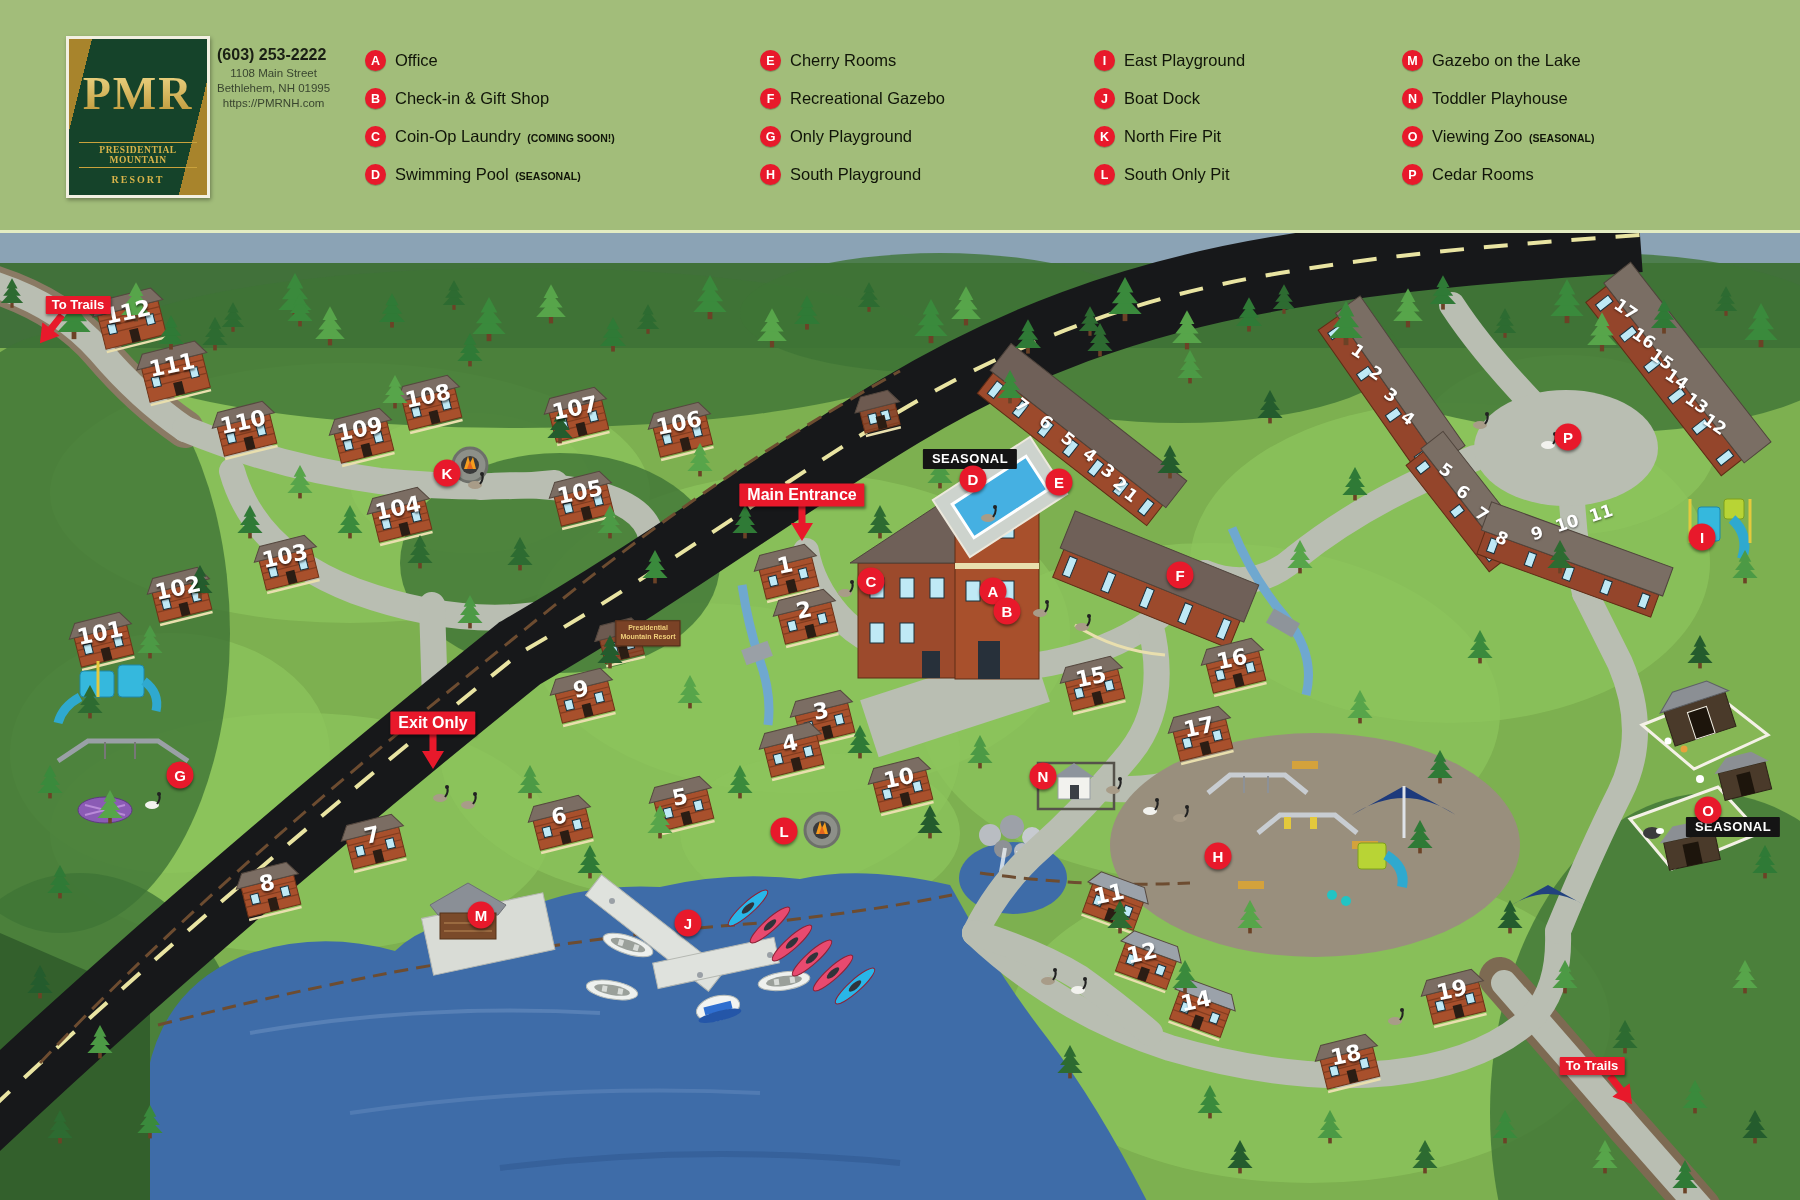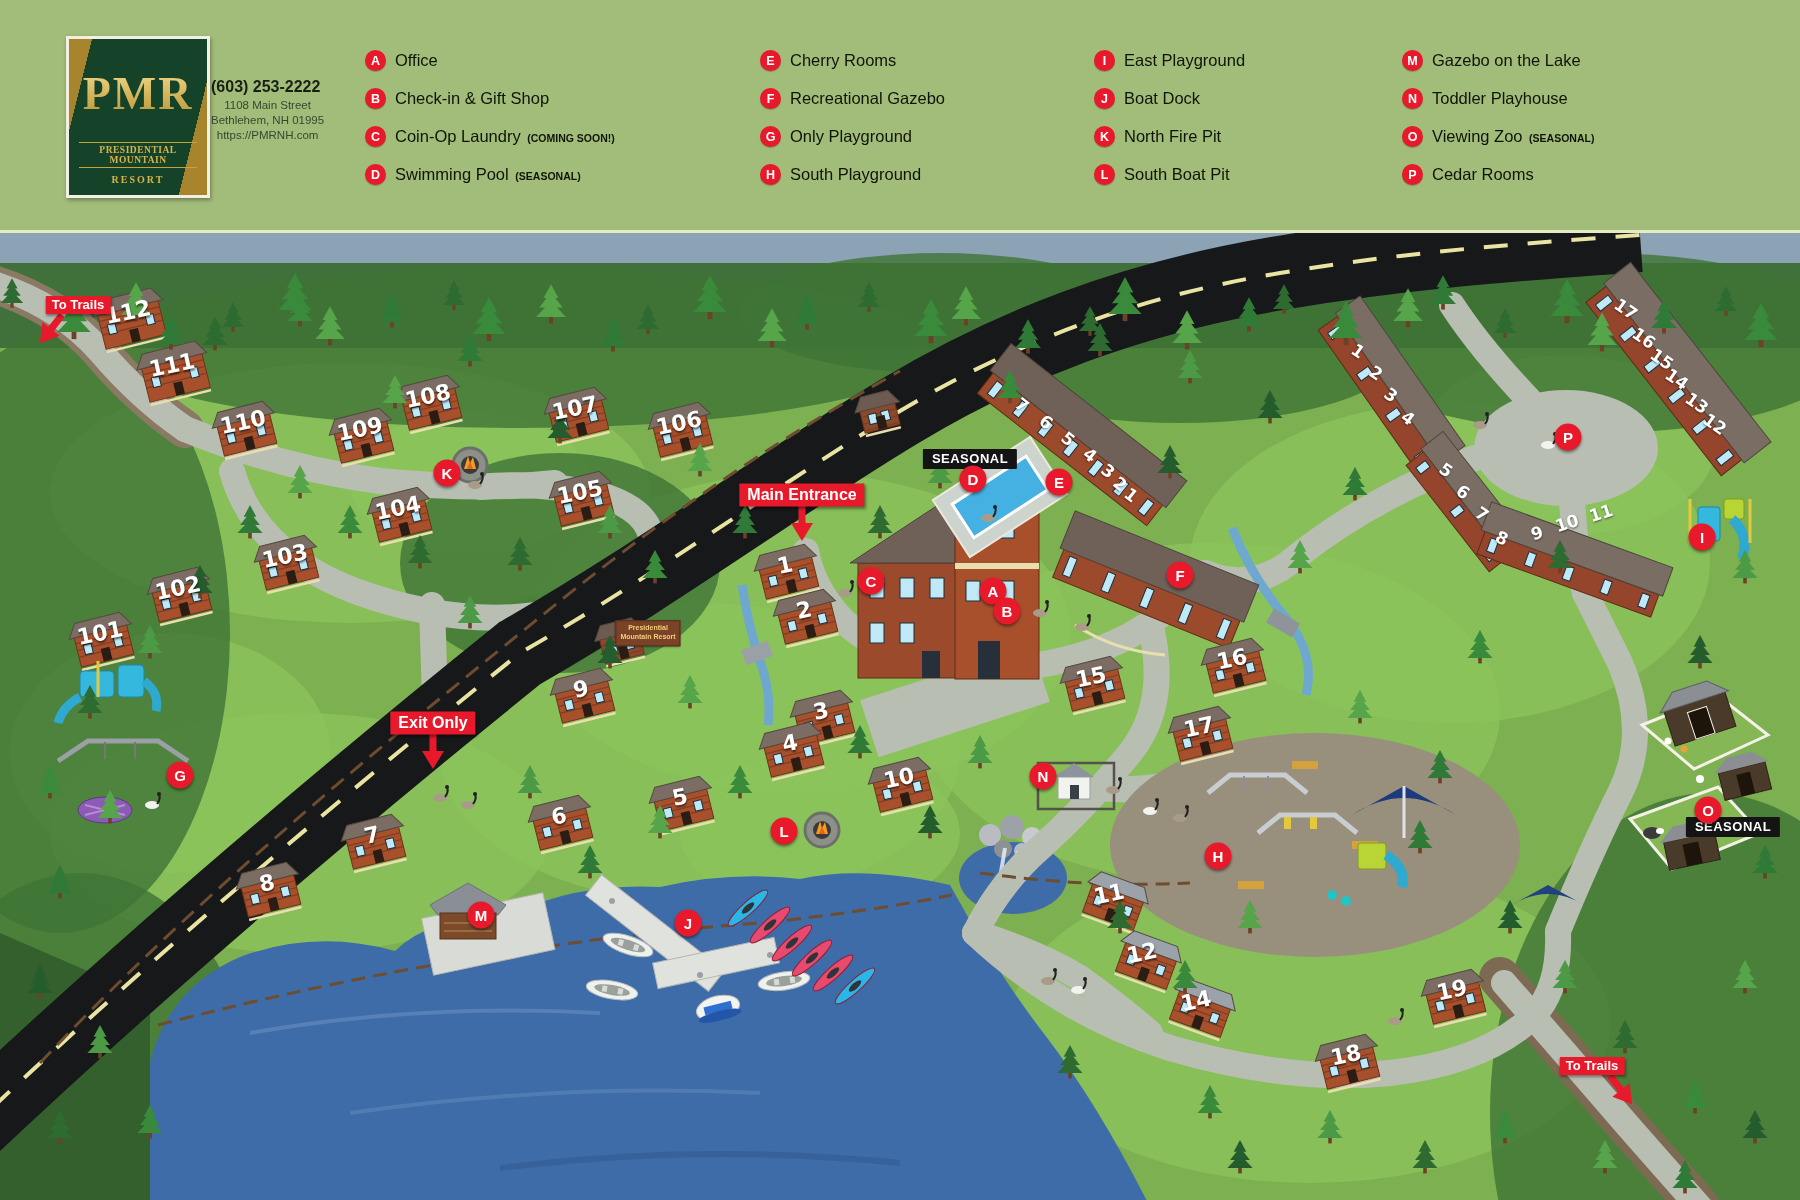--- a/index.html
+++ b/index.html
@@ -7,21 +7,21 @@
   
   #header{position:absolute;left:0;top:0;width:1800px;height:230px;background:#a2bd7a;}
   #logo{position:absolute;left:66px;top:36px;width:138px;height:156px;border:3px solid #f2f0e2;
         background:linear-gradient(104deg,#a8842c 0 13%,#15432a 13% 84%,#a8842c 84%);
         box-shadow:1px 2px 4px rgba(0,0,0,.35);text-align:center;color:#d9b44a;}
   #logo .acr{font-family:"Liberation Serif",serif;font-size:46px;font-weight:bold;letter-spacing:2px;
         margin-top:28px;background:linear-gradient(#f3dc8e,#b8912f);-webkit-background-clip:text;background-clip:text;color:transparent;}
   #logo .ln1{font-family:"Liberation Serif",serif;font-size:9.5px;font-weight:bold;margin-top:22px;letter-spacing:.5px;
         border-top:1px solid #caa23c;border-bottom:1px solid #caa23c;padding:2px 0;margin-left:10px;margin-right:10px;}
   #logo .ln2{font-family:"Liberation Serif",serif;font-size:10px;font-weight:bold;letter-spacing:2px;margin-top:6px;}
-  #contact{position:absolute;left:211px;top:46px;color:#1d2418;margin-top:32px;}
+  #contact{position:absolute;left:217px;top:46px;color:#1d2418;}
   #contact .phone{font-size:16px;font-weight:bold;color:#1a1f14;}
   #contact .adr{font-size:11.5px;margin-top:3px;color:#39452f;text-align:center;}
   .leg-item{position:absolute;display:flex;align-items:center;gap:9px;}
   .leg-circ{width:21px;height:21px;border-radius:50%;background:#e8192b;color:#fff;font-weight:bold;font-size:12.5px;
         display:flex;align-items:center;justify-content:center;flex:none;box-shadow:0 1px 1px rgba(0,0,0,.25);}
   .leg-lab{font-size:16.5px;color:#101408;white-space:nowrap;text-align:center;}
   .leg-note{font-size:10.5px;font-weight:bold;color:#101408;margin-left:2px;}
   
   #map{position:absolute;left:0;top:230px;width:1800px;height:970px;background:#7db050;border-top:3px solid #e3ecc2;box-sizing:border-box;}
   #scene{position:absolute;left:0;top:0;}
@@ -99,21 +99,21 @@
         <div class="leg-item" style="left: 1094px; top: 88px;">
           <span class="leg-circ">J</span>
           <span class="leg-lab">Boat Dock</span>
         </div>
         <div class="leg-item" style="left: 1094px; top: 126px;">
           <span class="leg-circ">K</span>
           <span class="leg-lab">North Fire Pit</span>
         </div>
         <div class="leg-item" style="left: 1094px; top: 164px;">
           <span class="leg-circ">L</span>
-          <span class="leg-lab">South Boat Pit</span>
+          <span class="leg-lab">South Only Pit</span>
         </div>
         <div class="leg-item" style="left: 1402px; top: 50px;">
           <span class="leg-circ">M</span>
           <span class="leg-lab">Gazebo on the Lake</span>
         </div>
         <div class="leg-item" style="left: 1402px; top: 88px;">
           <span class="leg-circ">N</span>
           <span class="leg-lab">Toddler Playhouse</span>
         </div>
         <div class="leg-item" style="left: 1402px; top: 126px;">

